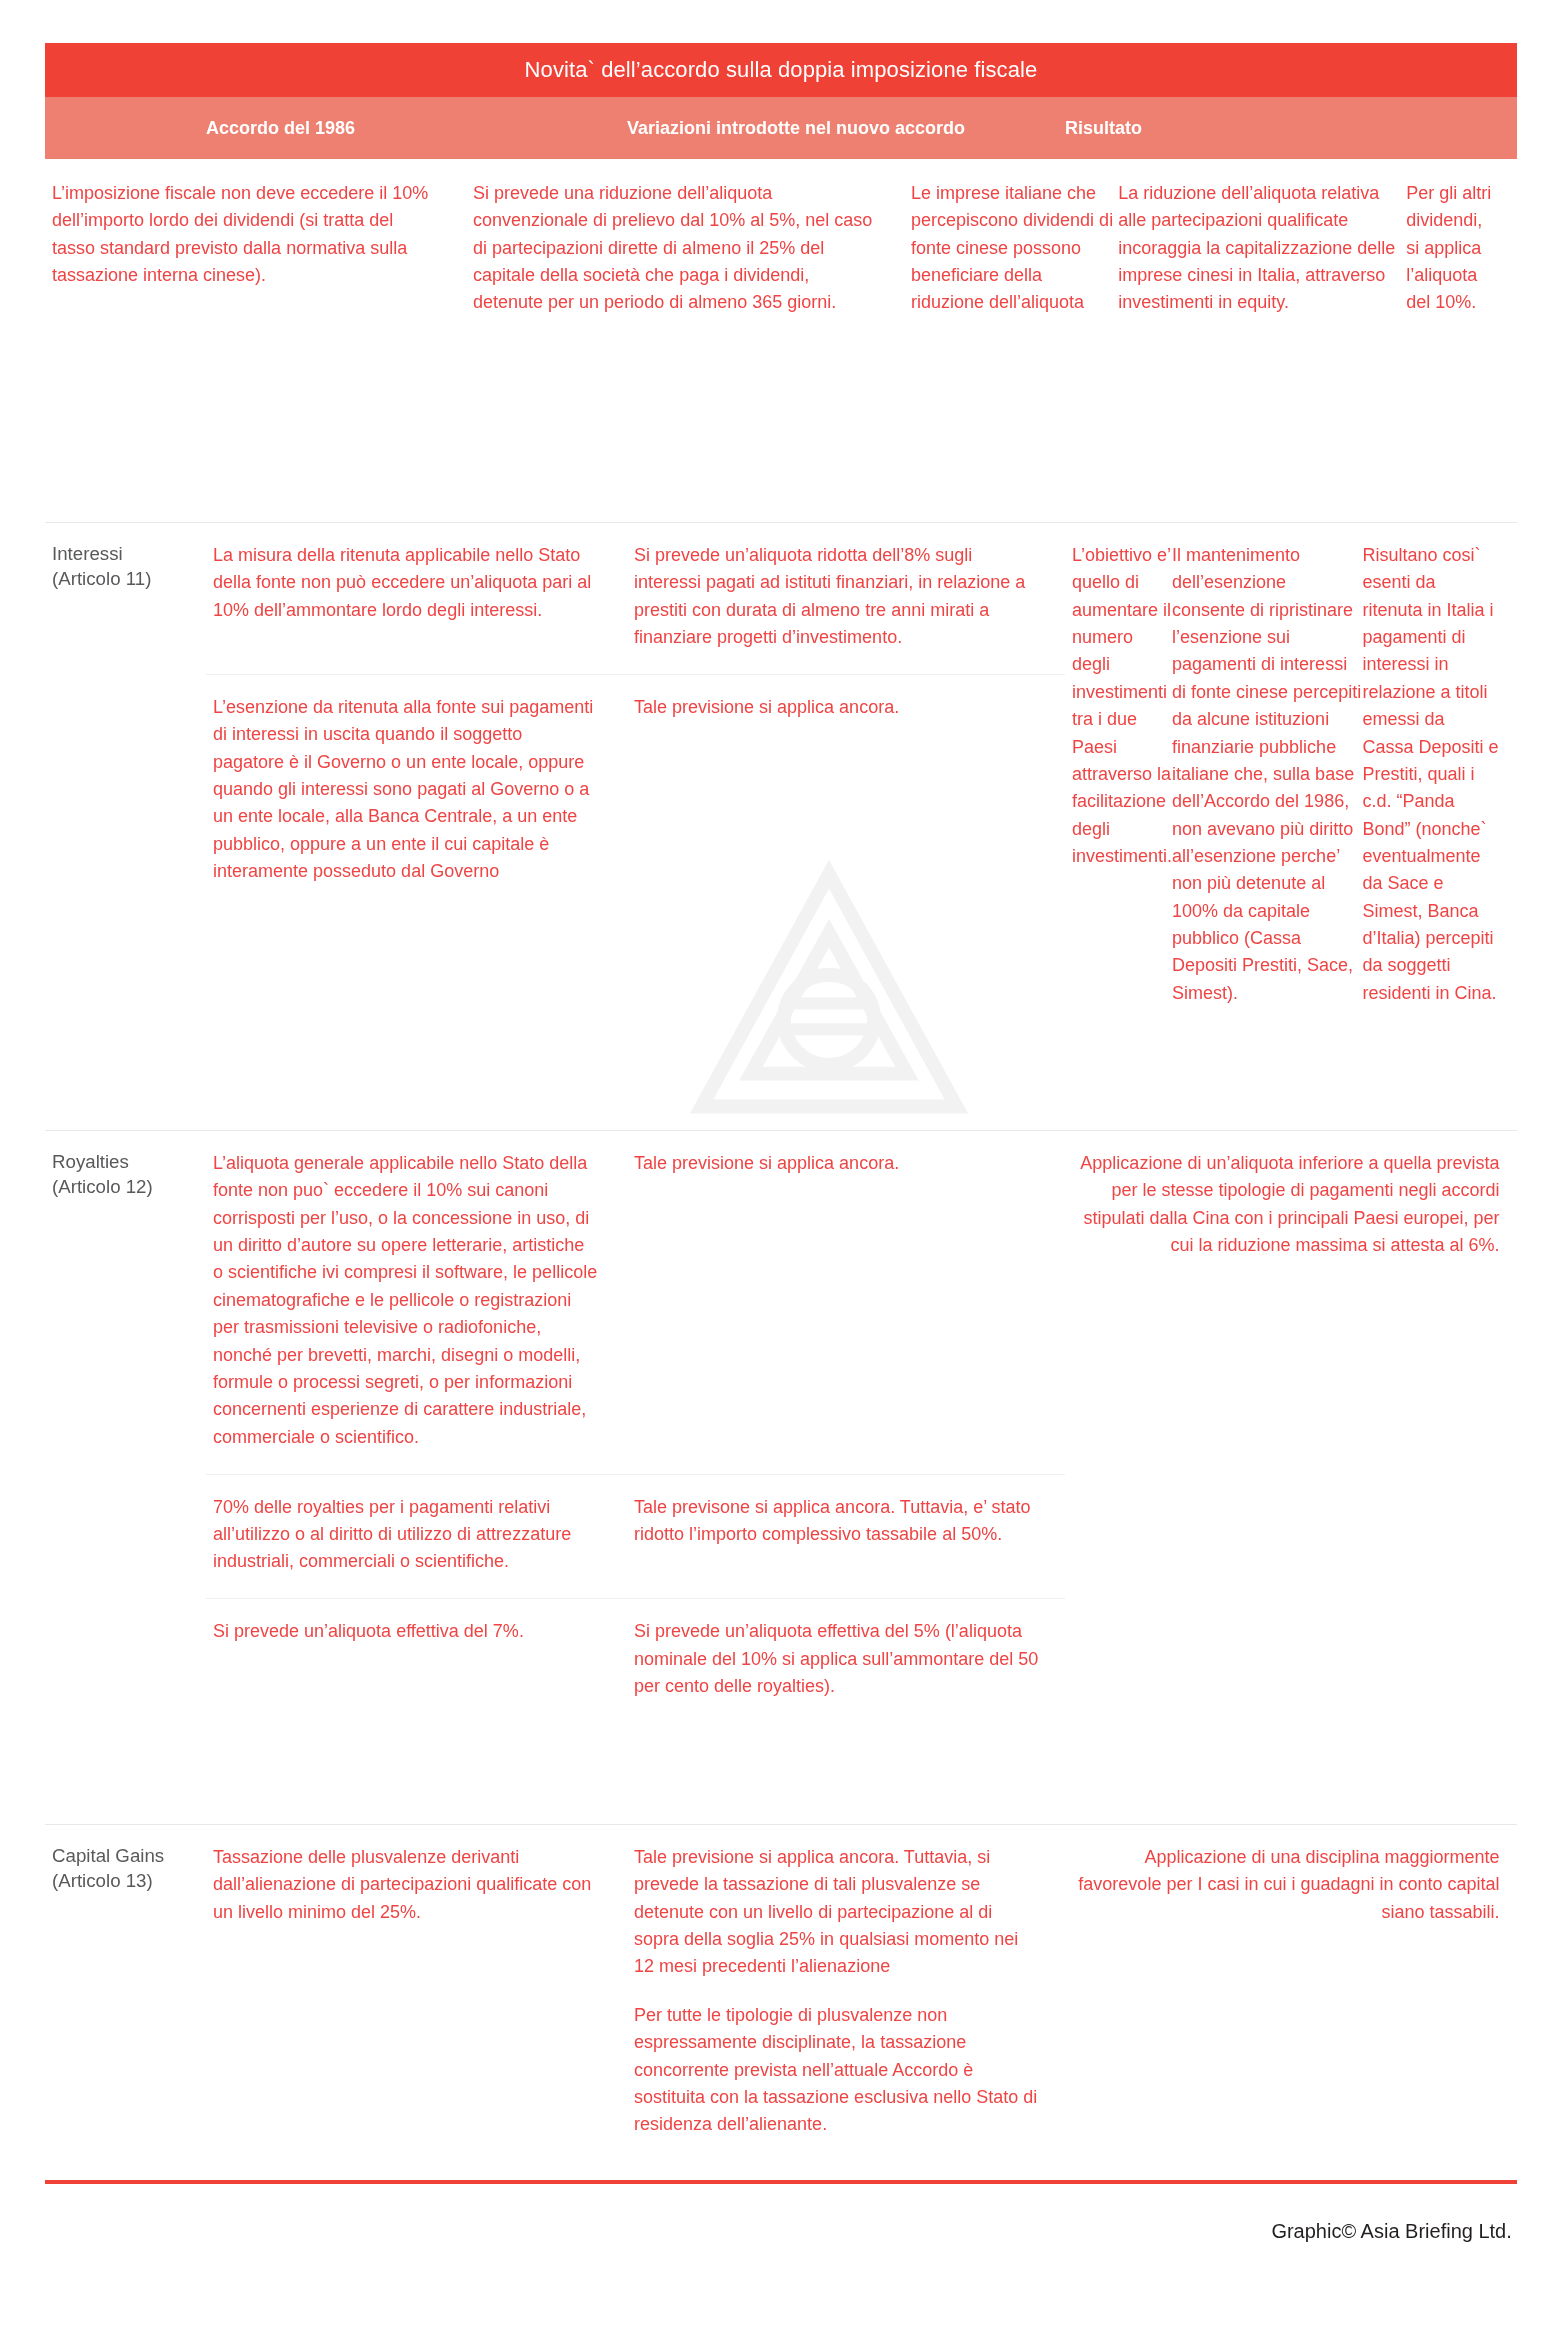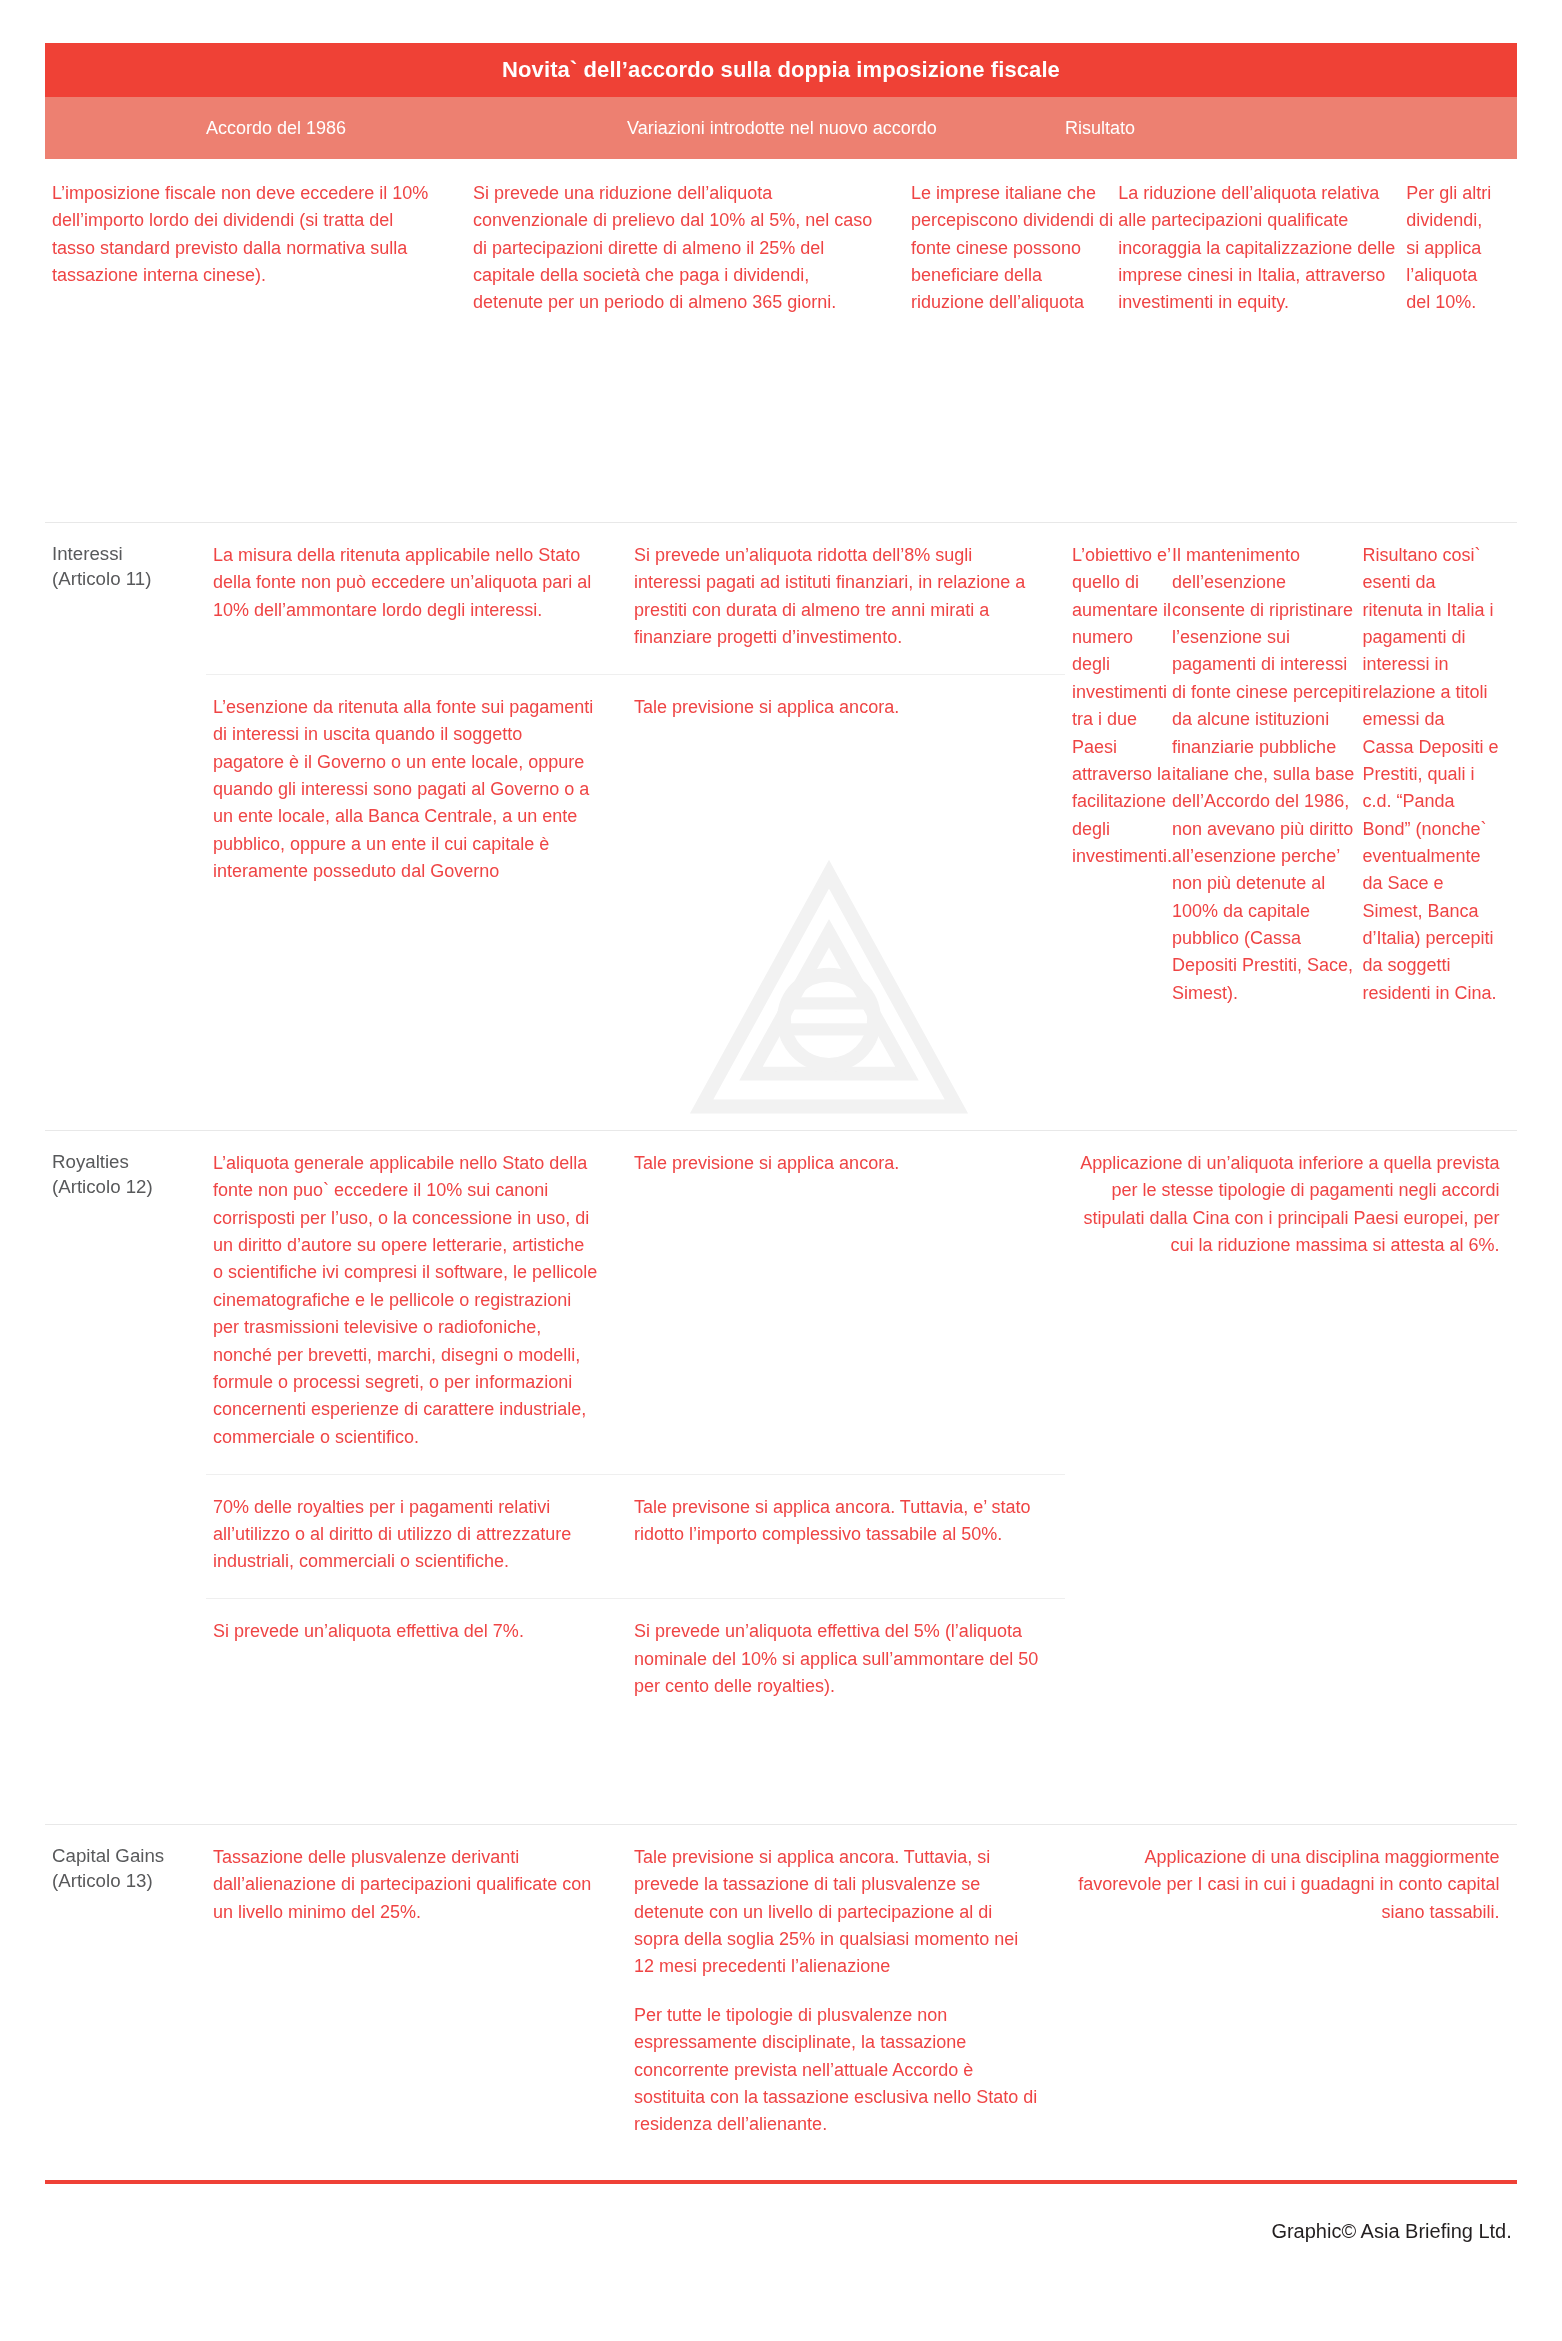--- a/index.html
+++ b/index.html
@@ -43,37 +43,37 @@
     margin: 43px 45px 0 45px;
     background: #ef4136;
     height: 54px;
     display: flex;
     align-items: center;
     justify-content: center;
   }
   .title-bar .title {
     color: #ffffff;
     font-size: 22px;
-    font-weight: bold;
+    font-weight: normal;
     letter-spacing: 0.1px;
   }
 
   .col-head {
     position: relative;
     z-index: 2;
     margin: 0 45px 0 45px;
     background: #ed8071;
     height: 62px;
     display: flex;
     align-items: center;
   }
   .col-head .ch {
     color: #ffffff;
     font-size: 18px;
-    font-weight: normal;
+    font-weight: bold;
   }
   .ch-spacer { width: 161px; flex: 0 0 161px; }
   .ch-1 { width: 421px; flex: 0 0 421px; }
   .ch-2 { width: 438px; flex: 0 0 438px; }
   .ch-3 { flex: 1 1 auto; }
 
   
   .tbl {
     position: relative;
     z-index: 2;

